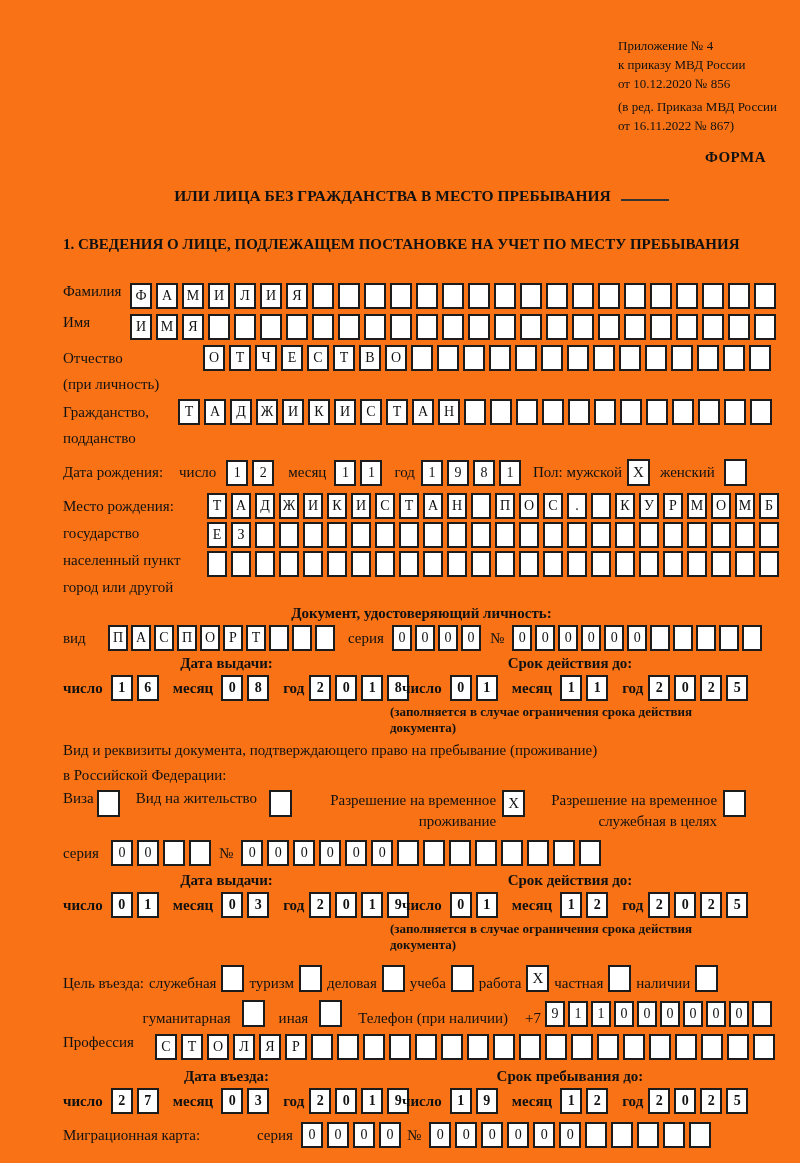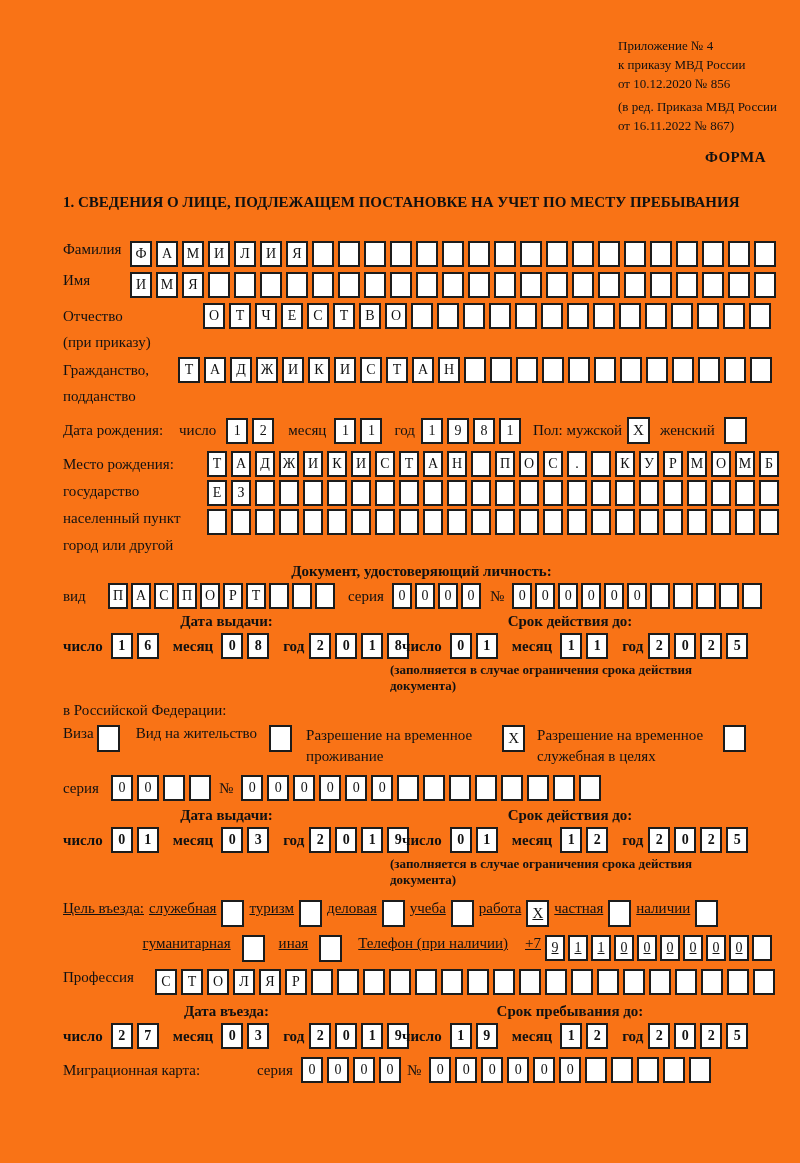--- a/index.html
+++ b/index.html
@@ -35,40 +35,43 @@
   .sect-head { font-weight:bold; margin-top:28px; font-size:15px; }
   .formarea { margin-top:30px; }
   .mb5 { margin-bottom:5px; }
   .doc-head { text-align:center; font-weight:bold; margin:4px 0 3px 0; }
   .twocol { display:flex; margin-top:4px;font-weight:bold; }
   .ch { text-align:center; }
   .dateline { display:flex; align-items:center; white-space:nowrap; margin-top:3px; }
   .dateline .dl-lbl { margin:0 8px 0 0; }
   .dateline .boxes { margin-right:10px; }
   .note { font-size:13px; margin-top:3px; }
-  .opt-multi { display:inline-block; text-align:left; line-height:21px; }
-  .purposerow { display:flex; align-items:flex-start; white-space:nowrap; margin-top:12px;text-decoration:underline; }
+  .opt-multi { display:inline-block; text-align:right; line-height:21px; }
+  .purposerow { display:flex; align-items:flex-end; white-space:nowrap; margin-top:12px; }
   .purposerow > span { margin-right:5px; }
 </style>
 </head>
 <body>
 
 <div class="page">
 
   <div class="appendix">
     <div>Приложение № 4</div>
     <div>к приказу МВД России</div>
     <div>от 10.12.2020 № 856</div>
     <div class="rev">(в ред. Приказа МВД России</div>
     <div>от 16.11.2022 № 867)</div>
   </div>
 
   <div class="forma">ФОРМА</div>
 
   <div class="title">
+    <div>
+      <span>ИЛИ ЛИЦА БЕЗ ГРАЖДАНСТВА В МЕСТО ПРЕБЫВАНИЯ</span><span class="blank-line"></span>
+    </div>
   </div>
 
   <div class="sect-head">1. СВЕДЕНИЯ О ЛИЦЕ, ПОДЛЕЖАЩЕМ ПОСТАНОВКЕ НА УЧЕТ ПО МЕСТУ ПРЕБЫВАНИЯ</div>
 
   <div class="formarea">
 
     <div class="row mb5">
       <div class="lbl" style="width:67px">Фамилия</div>
       <div class="boxes">
           <span class="cbox">Ф</span>
@@ -126,21 +129,21 @@
           <span class="cbox"></span>
           <span class="cbox"></span>
           <span class="cbox"></span>
           <span class="cbox"></span>
         </div>
     </div>
 
     <div class="row" style="margin-bottom:2px">
       <div class="lbl" style="width:140px; line-height:26px">
         <div>Отчество</div>
-        <div>(при приказу)</div>
+        <div>(при личность)</div>
       </div>
       <div class="boxes">
           <span class="cbox">О</span>
           <span class="cbox">Т</span>
           <span class="cbox">Ч</span>
           <span class="cbox">Е</span>
           <span class="cbox">С</span>
           <span class="cbox">Т</span>
           <span class="cbox">В</span>
           <span class="cbox">О</span>
@@ -388,20 +391,21 @@
               <span class="cbox">2</span>
               <span class="cbox">0</span>
               <span class="cbox">2</span>
               <span class="cbox">5</span>
             </span>
         </div>
         <div class="note">(заполняется в случае ограничения срока действия документа)</div>
       </div>
     </div>
 
+    <div style="margin-top:6px">Вид и реквизиты документа, подтверждающего право на пребывание (проживание)</div>
     <div style="margin-top:8px">в Российской Федерации:</div>
 
     <div class="row nowrap" style="margin-top:6px">
       <span>Виза</span>
       <span class="checkbox" style="margin-left:3px"></span>
       <span style="margin-left:16px">Вид на жительство</span>
       <span class="checkbox" style="margin-left:12px"></span>
       <span class="opt-multi" style="margin-left:14px; width:190px">
         <div>Разрешение на временное</div>
         <div>проживание</div>

